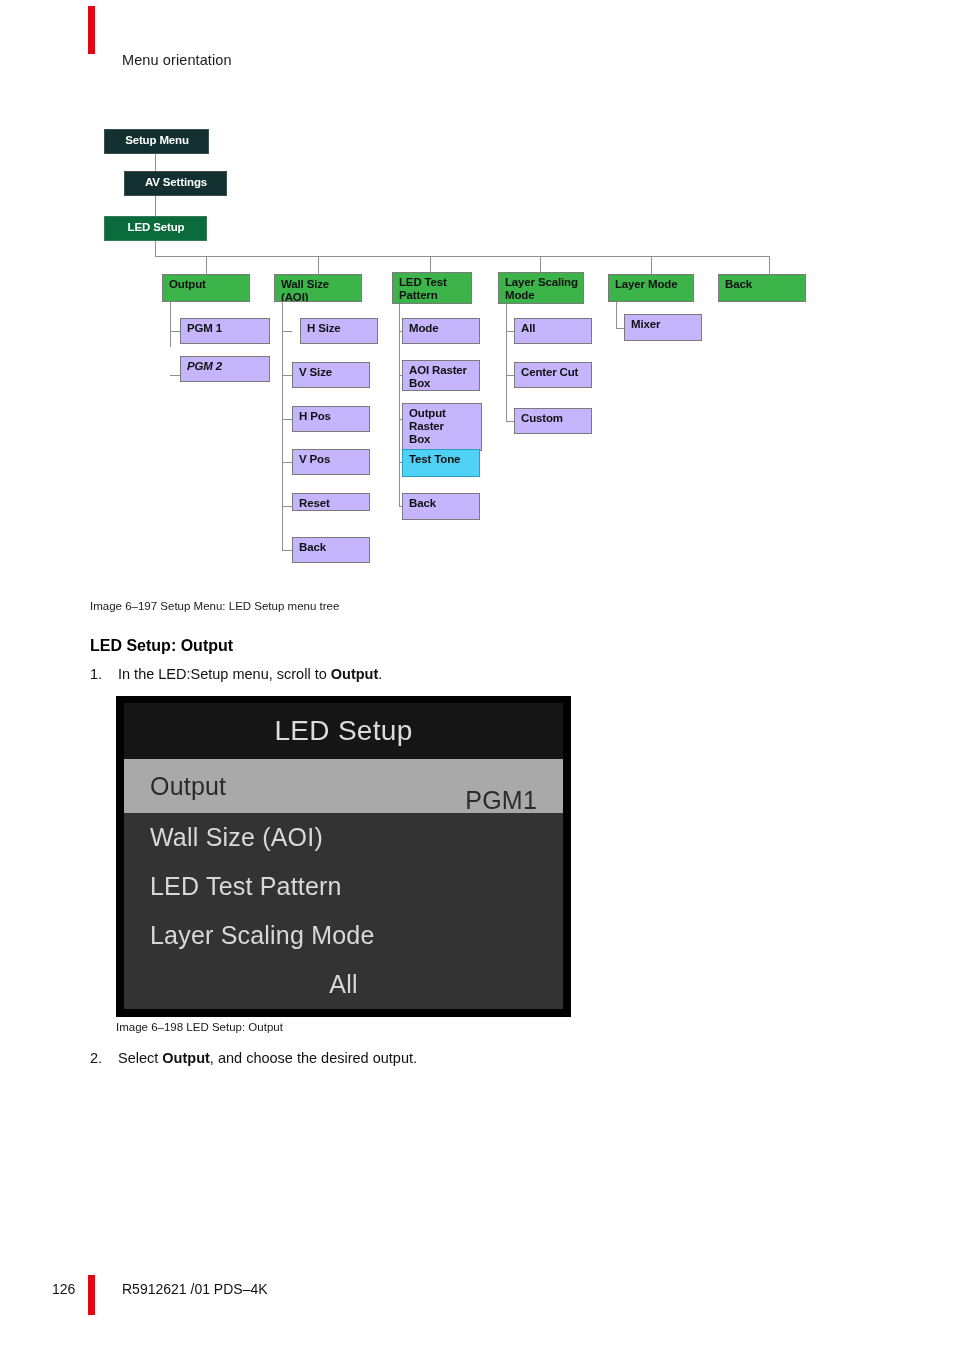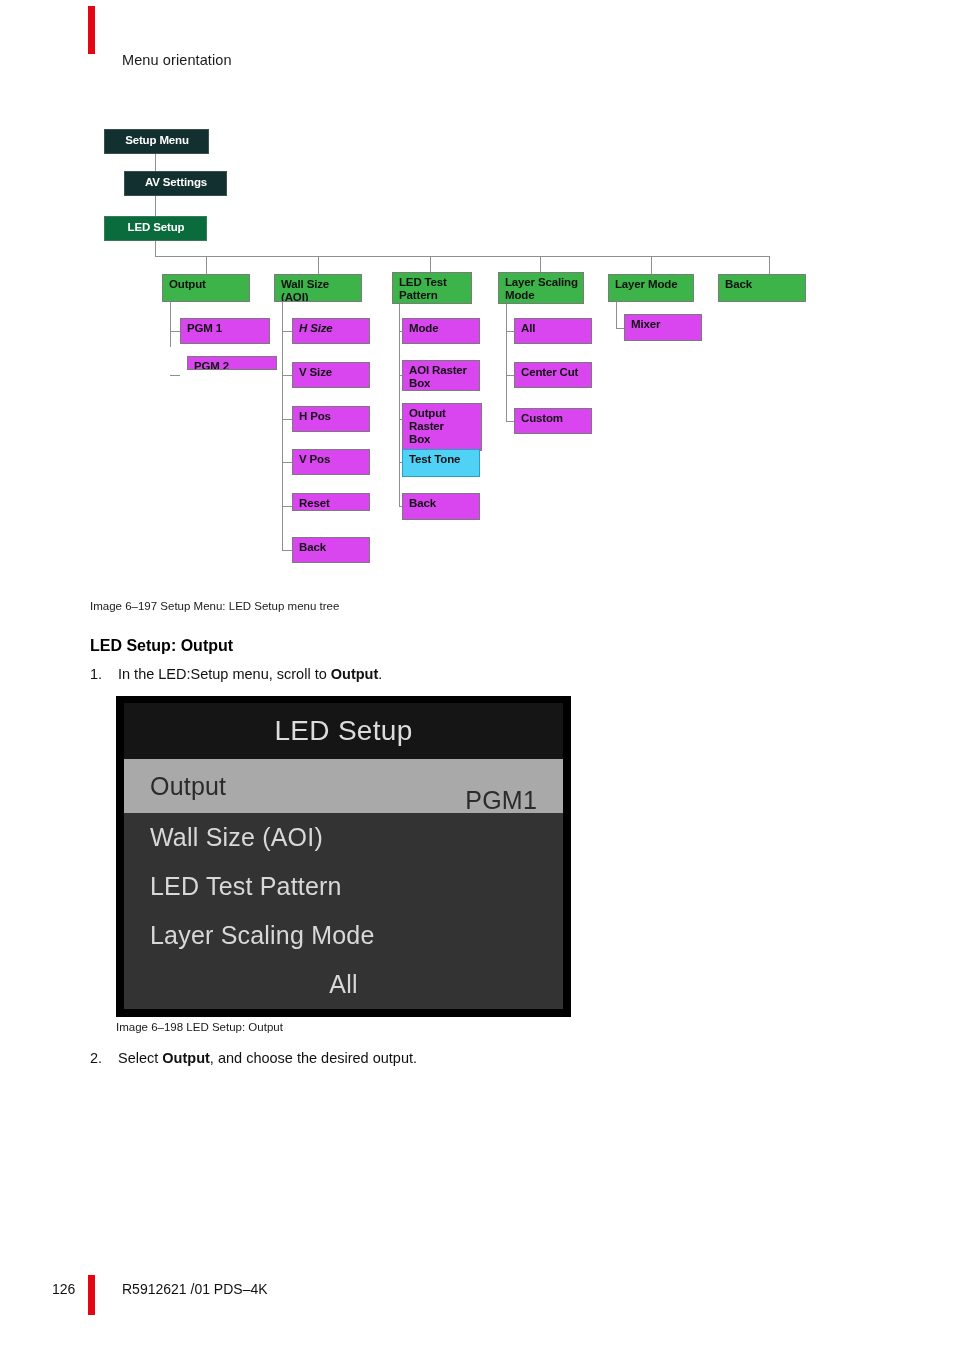--- a/index.html
+++ b/index.html
@@ -56,21 +56,21 @@
     padding-top: 4px;
   }
   .node.forest {
     background: #0a6c3c;
     color: #ffffff;
     border-color: #3a7a58;
     text-align: center;
     padding-top: 4px;
   }
   .node.green  { background: #3cb44a; }
-  .node.lgreen { background: #d946ef; }
+  .node.lgreen { background: #c4b5fd; }
   .node.cyan   { background: #4fd2f5; border-color: #2a9fc0; }
 
   .conn {
     position: absolute;
     background: #8f8f8f;
   }
   .conn.h { height: 1.4px; }
   .conn.v { width: 1.4px; }
 
   
@@ -187,31 +187,31 @@
   <div class="conn v" style="left:430px; top:256px; height:18px;"></div>
   <div class="conn v" style="left:540px; top:256px; height:18px;"></div>
   <div class="conn v" style="left:651px; top:256px; height:18px;"></div>
   <div class="conn v" style="left:769px; top:256px; height:18px;"></div>
 
   <div class="node green" style="left:162px; top:274px; width:88px; height:28px;">Output</div>
   <div class="conn v" style="left:170px; top:302px; height:45px;"></div>
   <div class="conn h" style="left:170px; top:331px; width:10px;"></div>
   <div class="conn h" style="left:170px; top:375px; width:10px;"></div>
   <div class="node lgreen" style="left:180px; top:318px; width:90px; height:26px;">PGM 1</div>
-  <div class="node lgreen" style="left:187px; top:356px; width:90px; height:14px;">PGM 2</div>
+  <div class="node lgreen" style="left:180px; top:356px; width:90px; height:26px;font-style:italic;">PGM 2</div>
 
   <div class="node green" style="left:274px; top:274px; width:88px; height:28px;">Wall Size (AOI)</div>
   <div class="conn v" style="left:282px; top:302px; height:248px;"></div>
   <div class="conn h" style="left:282px; top:331px; width:10px;"></div>
   <div class="conn h" style="left:282px; top:375px; width:10px;"></div>
   <div class="conn h" style="left:282px; top:419px; width:10px;"></div>
   <div class="conn h" style="left:282px; top:462px; width:10px;"></div>
   <div class="conn h" style="left:282px; top:506px; width:10px;"></div>
   <div class="conn h" style="left:282px; top:550px; width:10px;"></div>
-  <div class="node lgreen" style="left:292px; top:318px; width:78px; height:26px;font-style:italic;">H Size</div>
+  <div class="node lgreen" style="left:300px; top:318px; width:78px; height:26px;">H Size</div>
   <div class="node lgreen" style="left:292px; top:362px; width:78px; height:26px;">V Size</div>
   <div class="node lgreen" style="left:292px; top:406px; width:78px; height:26px;">H Pos</div>
   <div class="node lgreen" style="left:292px; top:449px; width:78px; height:26px;">V Pos</div>
   <div class="node lgreen" style="left:292px; top:493px; width:78px; height:18px;">Reset</div>
   <div class="node lgreen" style="left:292px; top:537px; width:78px; height:26px;">Back</div>
 
   <div class="node green" style="left:392px; top:272px; width:80px; height:32px;">LED Test
 Pattern</div>
   <div class="conn v" style="left:399px; top:304px; height:203px;"></div>
   <div class="conn h" style="left:399px; top:331px; width:10px;"></div>

